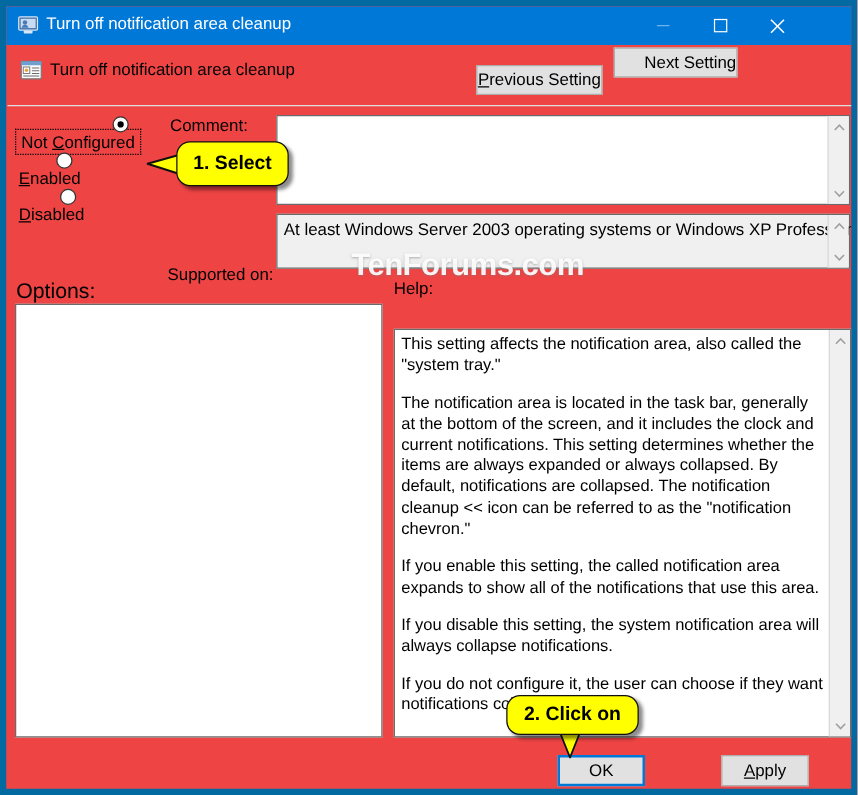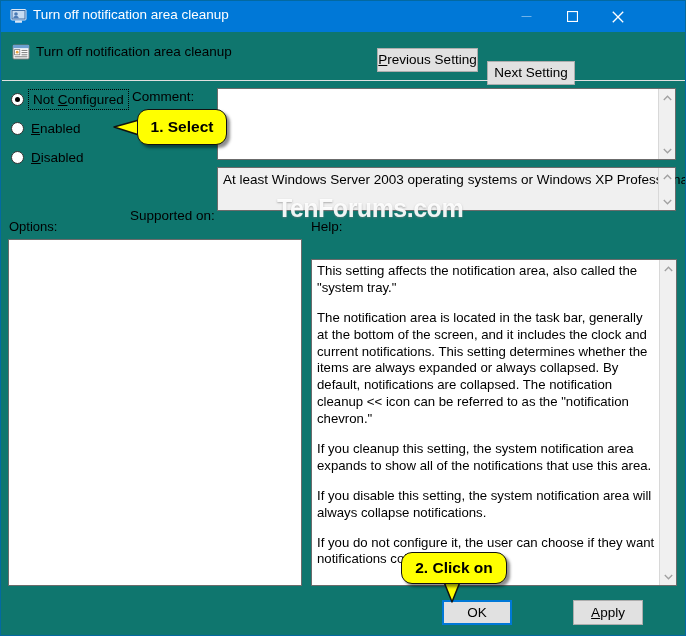--- a/index.html
+++ b/index.html
@@ -5,22 +5,22 @@
   * { box-sizing: border-box; }
   html, body {
     margin: 0; padding: 0;
     background: #ffffff;
     font-family: "Liberation Sans", sans-serif;
   }
   #window {
     position: relative;
     width: 686px;
     height: 636px;
-    background: #0f766e;
-    border: 1px solid #0369a1;
+    background: #ef4444;
+    border: 5px solid #0369a1;
     overflow: hidden;
   }
 
   
   #titlebar {
     position: absolute;
     left: 0; top: 0;
     width: 686px; height: 31px;
     background: #0078d7;
     color: #ffffff;
@@ -61,35 +61,35 @@
     border: 1px solid #adadad;
     font-family: "Liberation Sans", sans-serif;
     font-size: 13.5px;
     color: #000;
     text-align: center;
     line-height: 1;
     display: flex; align-items: center; justify-content: center;
     padding: 0;
   }
   #btn-prev-setting { left: 376px; top: 47px; width: 101px; height: 24px; }
-  #btn-next-setting { left: 486px; top: 60px; width: 88px;  height: 24px; }
+  #btn-next-setting { left: 486px; top: 33px; width: 99px;  height: 24px; justify-content: flex-end; }
 
   
   #hdr-sep {
     position: absolute; left: 1px; top: 79px;
     width: 684px; height: 1px; background: #e0e0e0;
   }
 
   
   .radio-row {
     position: absolute;
     left: 10px;
     height: 20px;
-    display: flex; align-items: center;
-    font-size: 13.5px; color: #000;
+    display: flex; align-items: flex-end;
+    font-size: 13.5px; color: #000; flex-direction: column;
   }
   #radio-not-configured { top: 88px; }
   #radio-enabled        { top: 117px; }
   #radio-disabled       { top: 146px; }
   .radio-mark {
     width: 13px; height: 13px; border-radius: 50%;
     border: 1px solid #333; background: #fff;
     margin-right: 7px; position: relative; flex: 0 0 auto;
   }
   .radio-mark.checked::after {
@@ -135,21 +135,21 @@
   .sbar .arrow {
     position: absolute; left: 0; width: 17px; height: 17px;
     display: flex; align-items: center; justify-content: center;
   }
   .sbar .arrow.up { top: 0; }
   .sbar .arrow.down { bottom: 0; }
 
   
   #options-label {
     position: absolute; left: 8px; top: 218px;
-    font-size: 13px; color: #000;
+    font-size: 17px; color: #000;
   }
   #help-label {
     position: absolute; left: 310px; top: 218px;
     font-size: 13.5px; color: #000;
   }
   #options-panel {
     position: absolute; left: 7px; top: 238px;
     width: 294px; height: 347px;
     background: #ffffff; border: 1px solid #6b6b6b;
   }
@@ -308,21 +308,21 @@
 
   <span id="options-label">Options:</span>
   <span id="help-label">Help:</span>
 
   <div id="options-panel"></div>
 
   <div id="help-panel">
     <div id="help-text">
         <p>This setting affects the notification area, also called the "system tray."</p>
         <p>The notification area is located in the task bar, generally at the bottom of the screen, and it includes the clock and current notifications. This setting determines whether the items are always expanded or always collapsed. By default, notifications are collapsed. The notification cleanup &lt;&lt; icon can be referred to as the "notification chevron."</p>
-        <p>If you cleanup this setting, the system notification area expands to show all of the notifications that use this area.</p>
+        <p>If you enable this setting, the called notification area expands to show all of the notifications that use this area.</p>
         <p>If you disable this setting, the system notification area will always collapse notifications.</p>
         <p>If you do not configure it, the user can choose if they want notifications collapsed.</p>
       </div>
     <div class="sbar">
       <span class="arrow up">
         <svg width="9" height="6" viewBox="0 0 9 6">
             <path d="M0.8 5L4.5 1.2L8.2 5" fill="none" stroke="#a0a0a0" stroke-width="1.3"></path>
           </svg>
       </span>
       <span class="arrow down">

